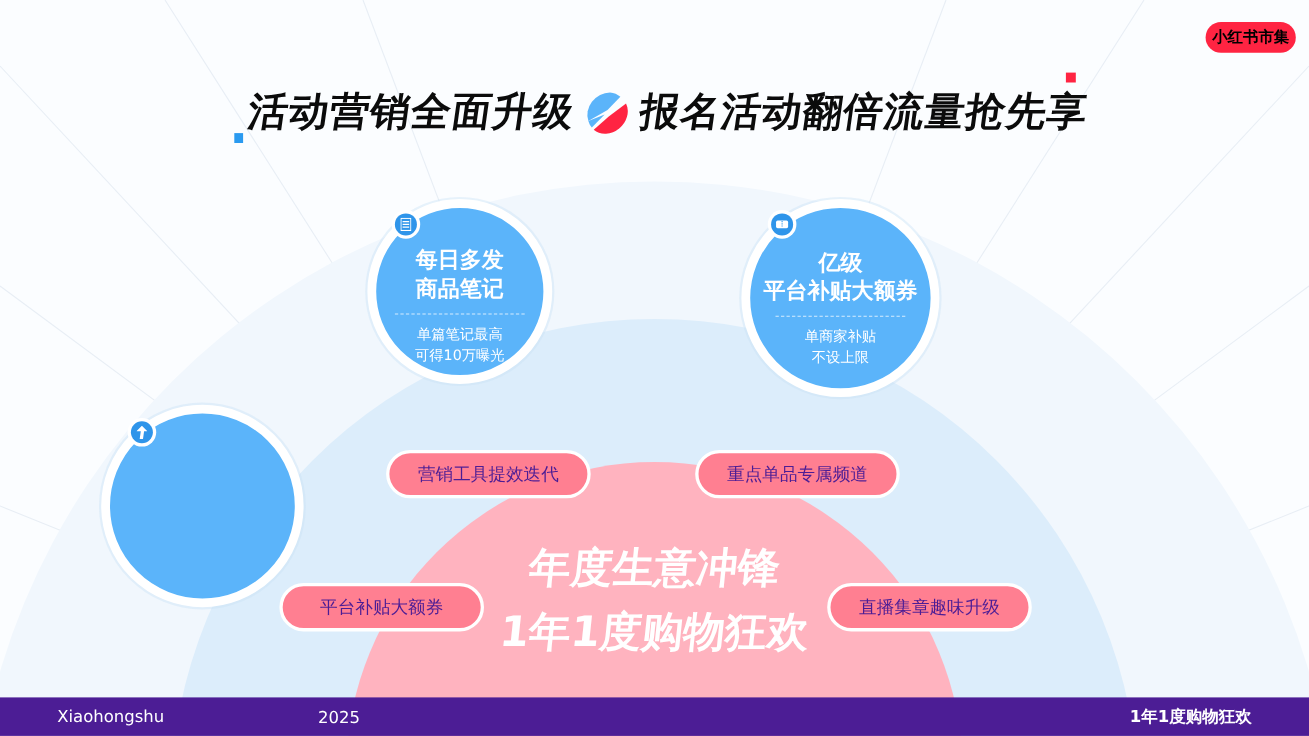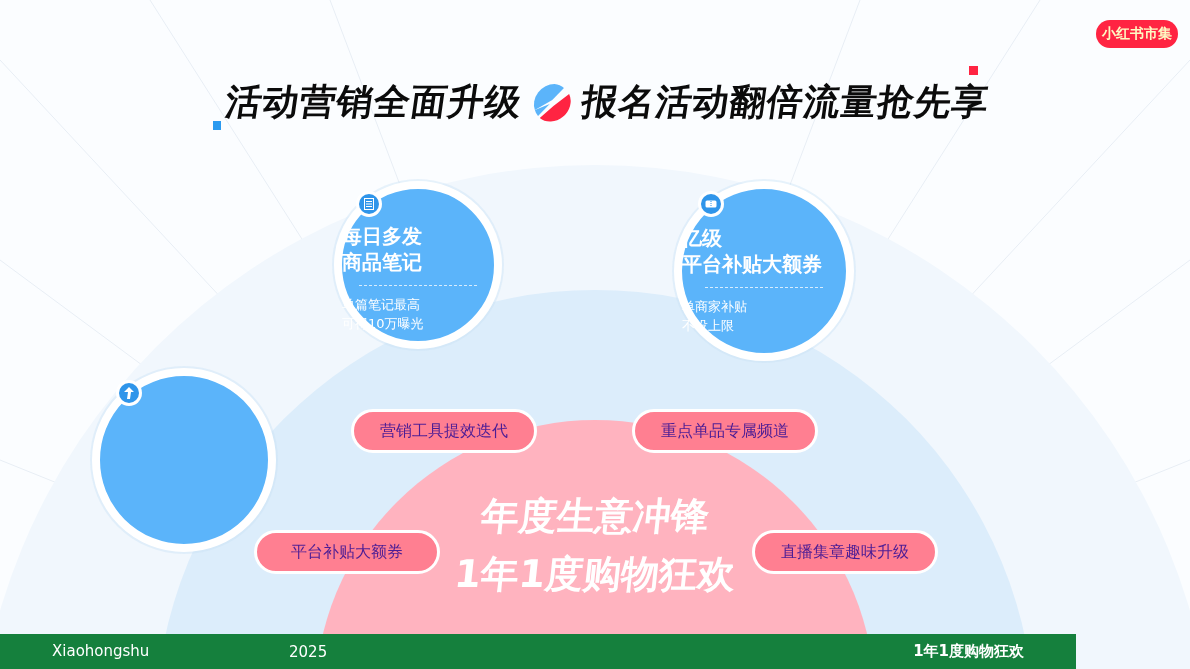--- a/index.html
+++ b/index.html
@@ -10,47 +10,47 @@
   
   .rays { position: absolute; left: 0; top: 0; width: 1190px; height: 669px; }
 
   
   .arc { position: absolute; border-radius: 50%; left: 50%; transform: translateX(-50%); }
   .arc-1 { width: 1240px; height: 1240px; top: 165px; background: #f1f7fd; }
   .arc-2 { width: 880px; height: 880px; top: 290px; background: #dcedfb; }
   .arc-3 { width: 560px; height: 560px; top: 420px; background: #ffb3bf; }
 
   
-  .brand { position: absolute; right: 12px; top: 20px; width: 82px; height: 28px; border-radius: 14px; background: #ff2442; color: #fef9c3; font-weight: bold; font-size: 14px; display: flex; align-items: center; justify-content: center; letter-spacing: 0px; }
+  .brand { position: absolute; right: 12px; top: 20px; width: 82px; height: 28px; border-radius: 14px; background: #ff2442; color: #000000; font-weight: bold; font-size: 14px; display: flex; align-items: center; justify-content: center; letter-spacing: 0px; }
 
   
   .headline { position: absolute; left: 226px; top: 74px; height: 56px; display: flex; align-items: center; font-weight: bold; font-size: 36px; color: #0b0b0b; letter-spacing: 1px; transform: skewX(-8deg); }
   .headline .sep { width: 48px; height: 48px; margin: 0 6px; }
   .corner-blue { position: absolute; left: 213px; top: 121px; width: 8px; height: 9px; background: #2a9af0; }
   .corner-red { position: absolute; left: 969px; top: 66px; width: 9px; height: 9px; background: #ff2442; }
 
   
-  .feature { position: absolute; border-radius: 50%; background: #5bb4fa; border: 8px solid #ffffff; box-shadow: 0 0 0 2px rgba(200,225,245,0.4); color: #fff; text-align: left; }
+  .feature { position: absolute; border-radius: 50%; background: #5bb4fa; border: 8px solid #ffffff; box-shadow: 0 0 0 2px rgba(200,225,245,0.4); color: #fff; text-align: center; }
   .feature .badge { position: absolute; width: 26px; height: 26px; border-radius: 50%; background: #ffffff; display: flex; align-items: center; justify-content: center; }
   .feature .badge .inner { width: 20px; height: 20px; border-radius: 50%; background: #2f95ea; display: flex; align-items: center; justify-content: center; }
   .feature .title { font-weight: bold; font-size: 20px; line-height: 26px; }
   .feature .divider { margin: 10px auto 9px; width: 118px; border-top: 1px dashed rgba(255,255,255,0.75); height: 0; }
   .feature .desc { font-size: 13px; line-height: 19px; }
   .feature .content { position: absolute; left: 0; right: 0; }
 
   
   .pill { position: absolute; height: 44px; border-radius: 22px; background: #ff7f91; border: 3px solid #ffffff; color: #4c1d95; font-size: 16px; display: flex; align-items: center; justify-content: center; padding: 0 12px; white-space: nowrap; }
 
   
   .slogan { position: absolute; left: 0; width: 1190px; text-align: center; color: #ffffff; font-weight: bold; font-size: 38px; line-height: 52px; transform: skewX(-6deg); }
   .slogan-1 { top: 490px; }
   .slogan-2 { top: 548px; }
 
   
-  .footer { position: absolute; left: 0; top: 634px; width: 1076px; height: 35px; background: #15803d; color: #fff; }
+  .footer { position: absolute; left: 0; top: 634px; width: 1190px; height: 35px; background: #4c1d95; color: #fff; }
   .footer .f-left { position: absolute; left: 52px; top: 8px; font-size: 15px; }
   .footer .f-year { position: absolute; left: 257px; top: 9px; font-size: 15px; margin-left: 32px; }
   .footer .f-right { position: absolute; right: 52px; top: 8px; font-size: 15px; font-weight: bold; }
 </style>
 </head>
 <body>
 
 <div class="stage">
 
   <svg class="rays" viewBox="0 0 1190 669">

